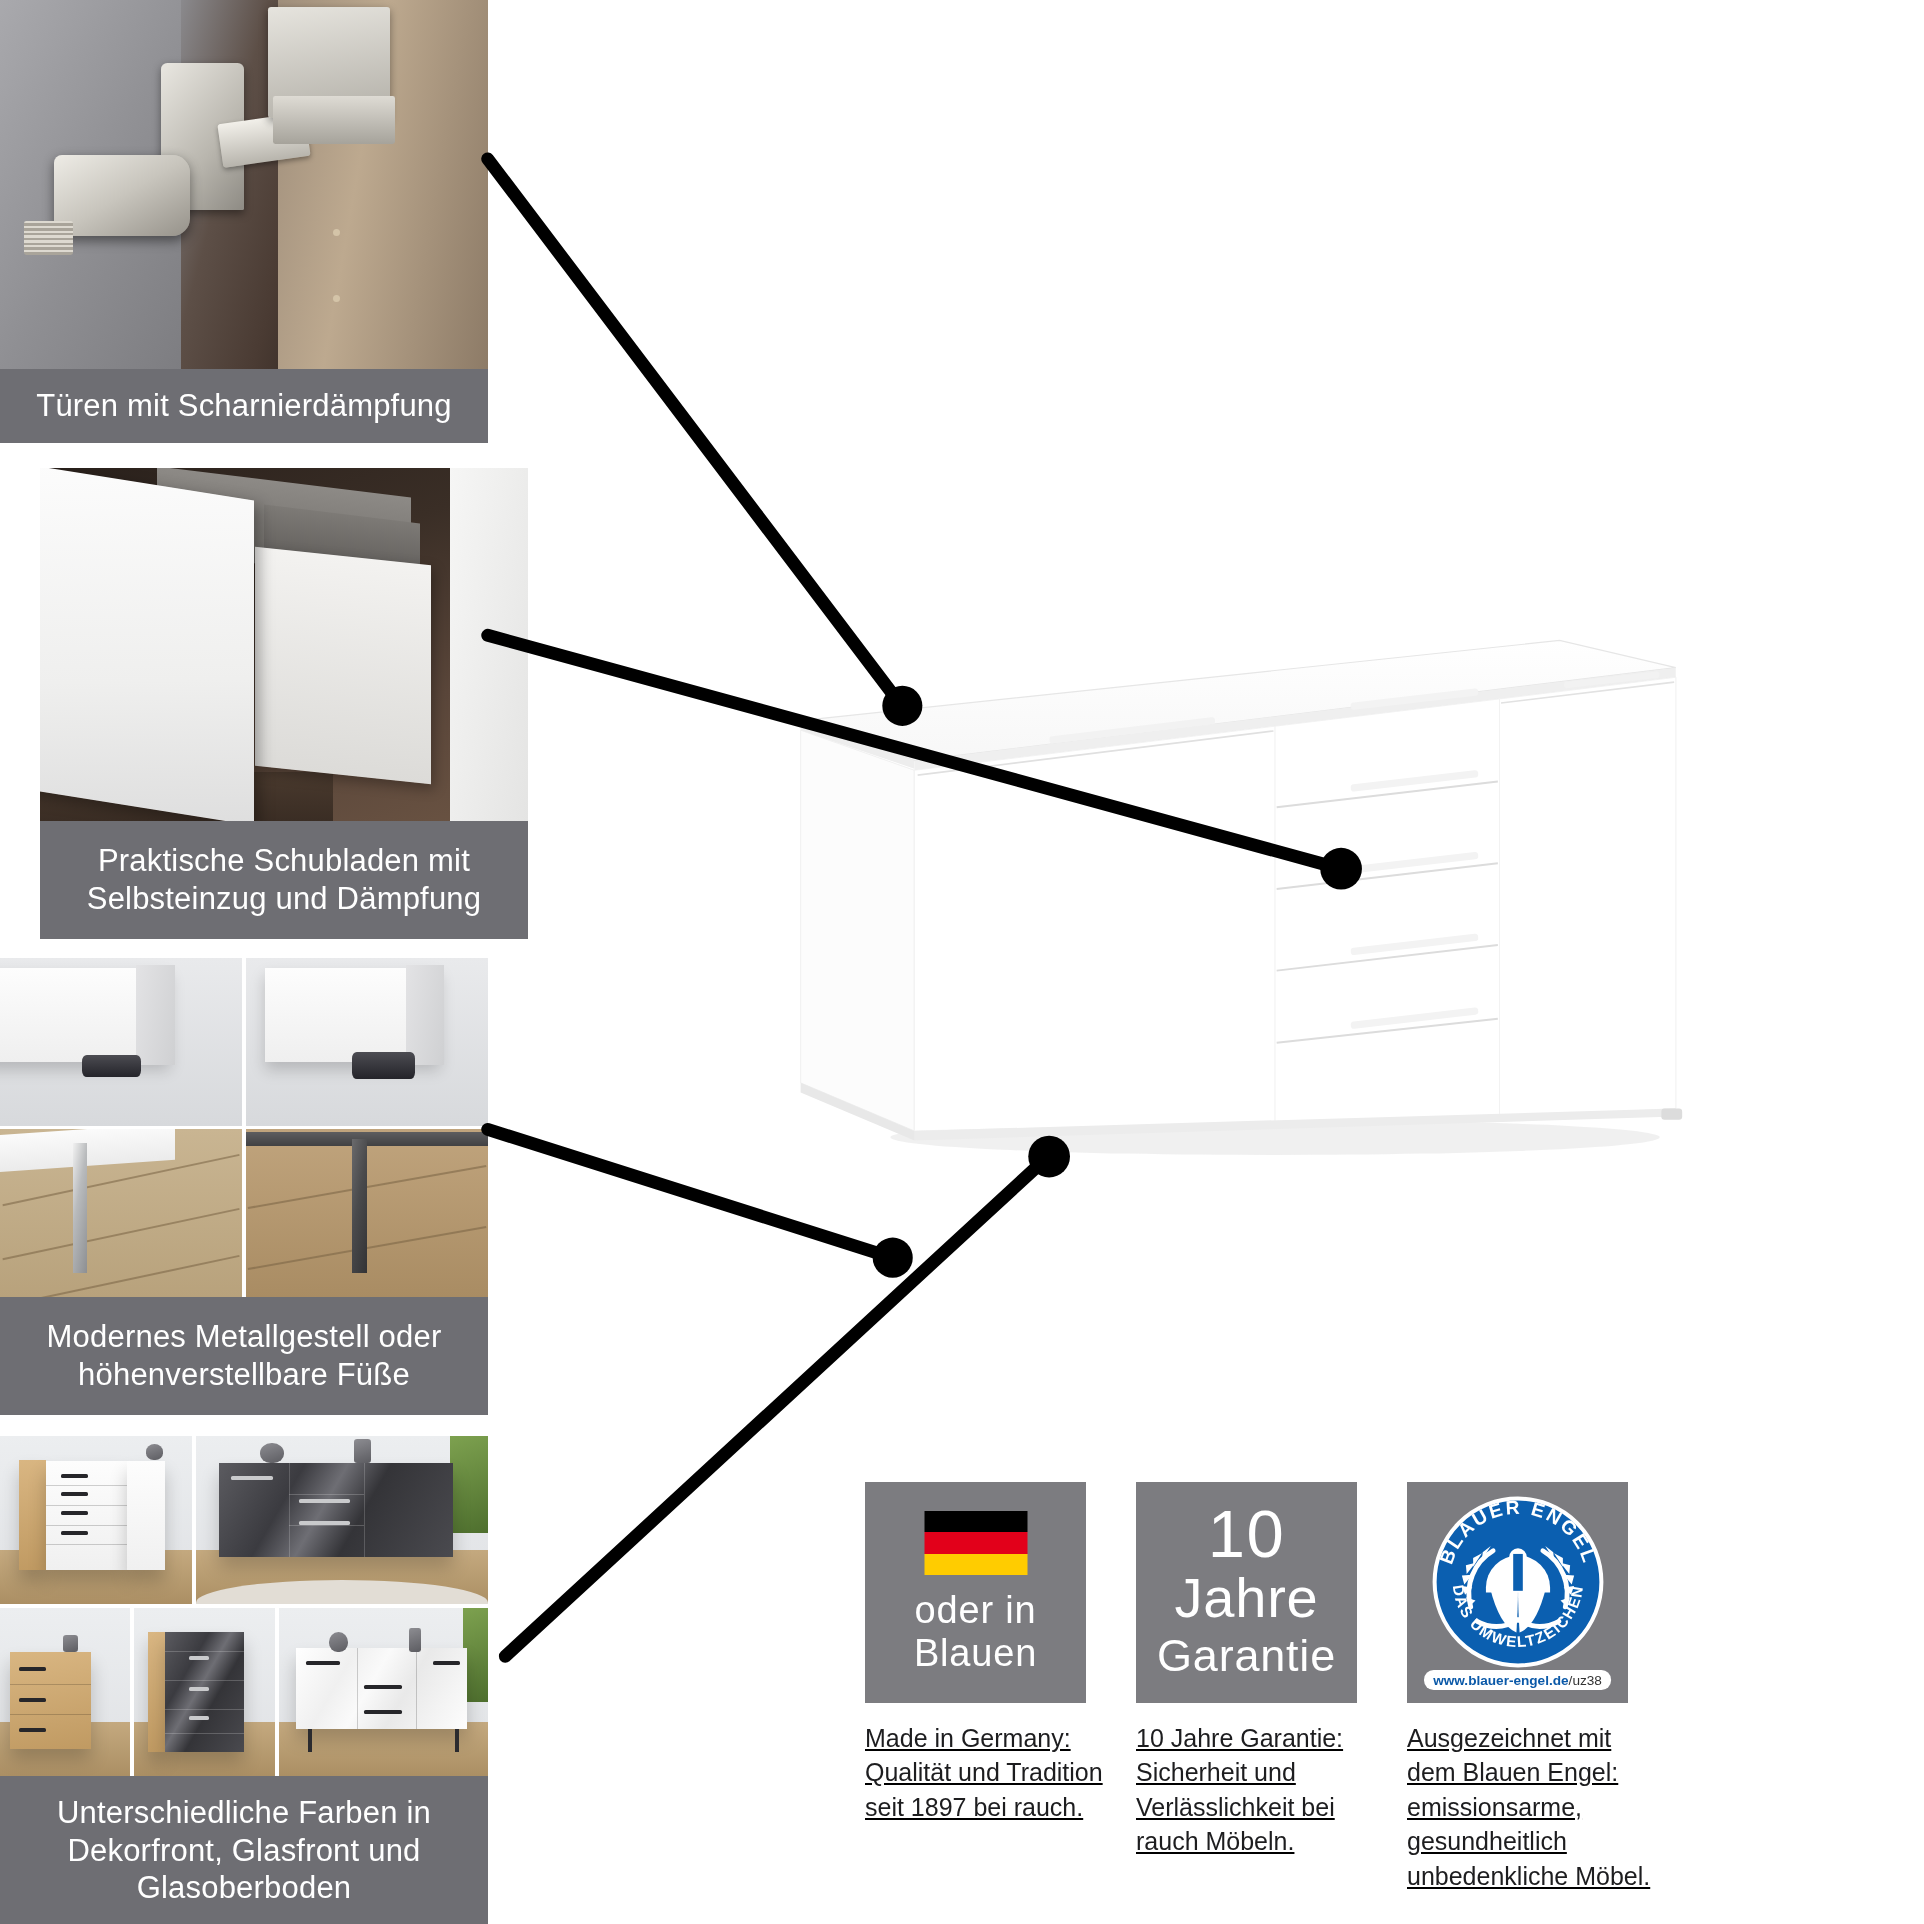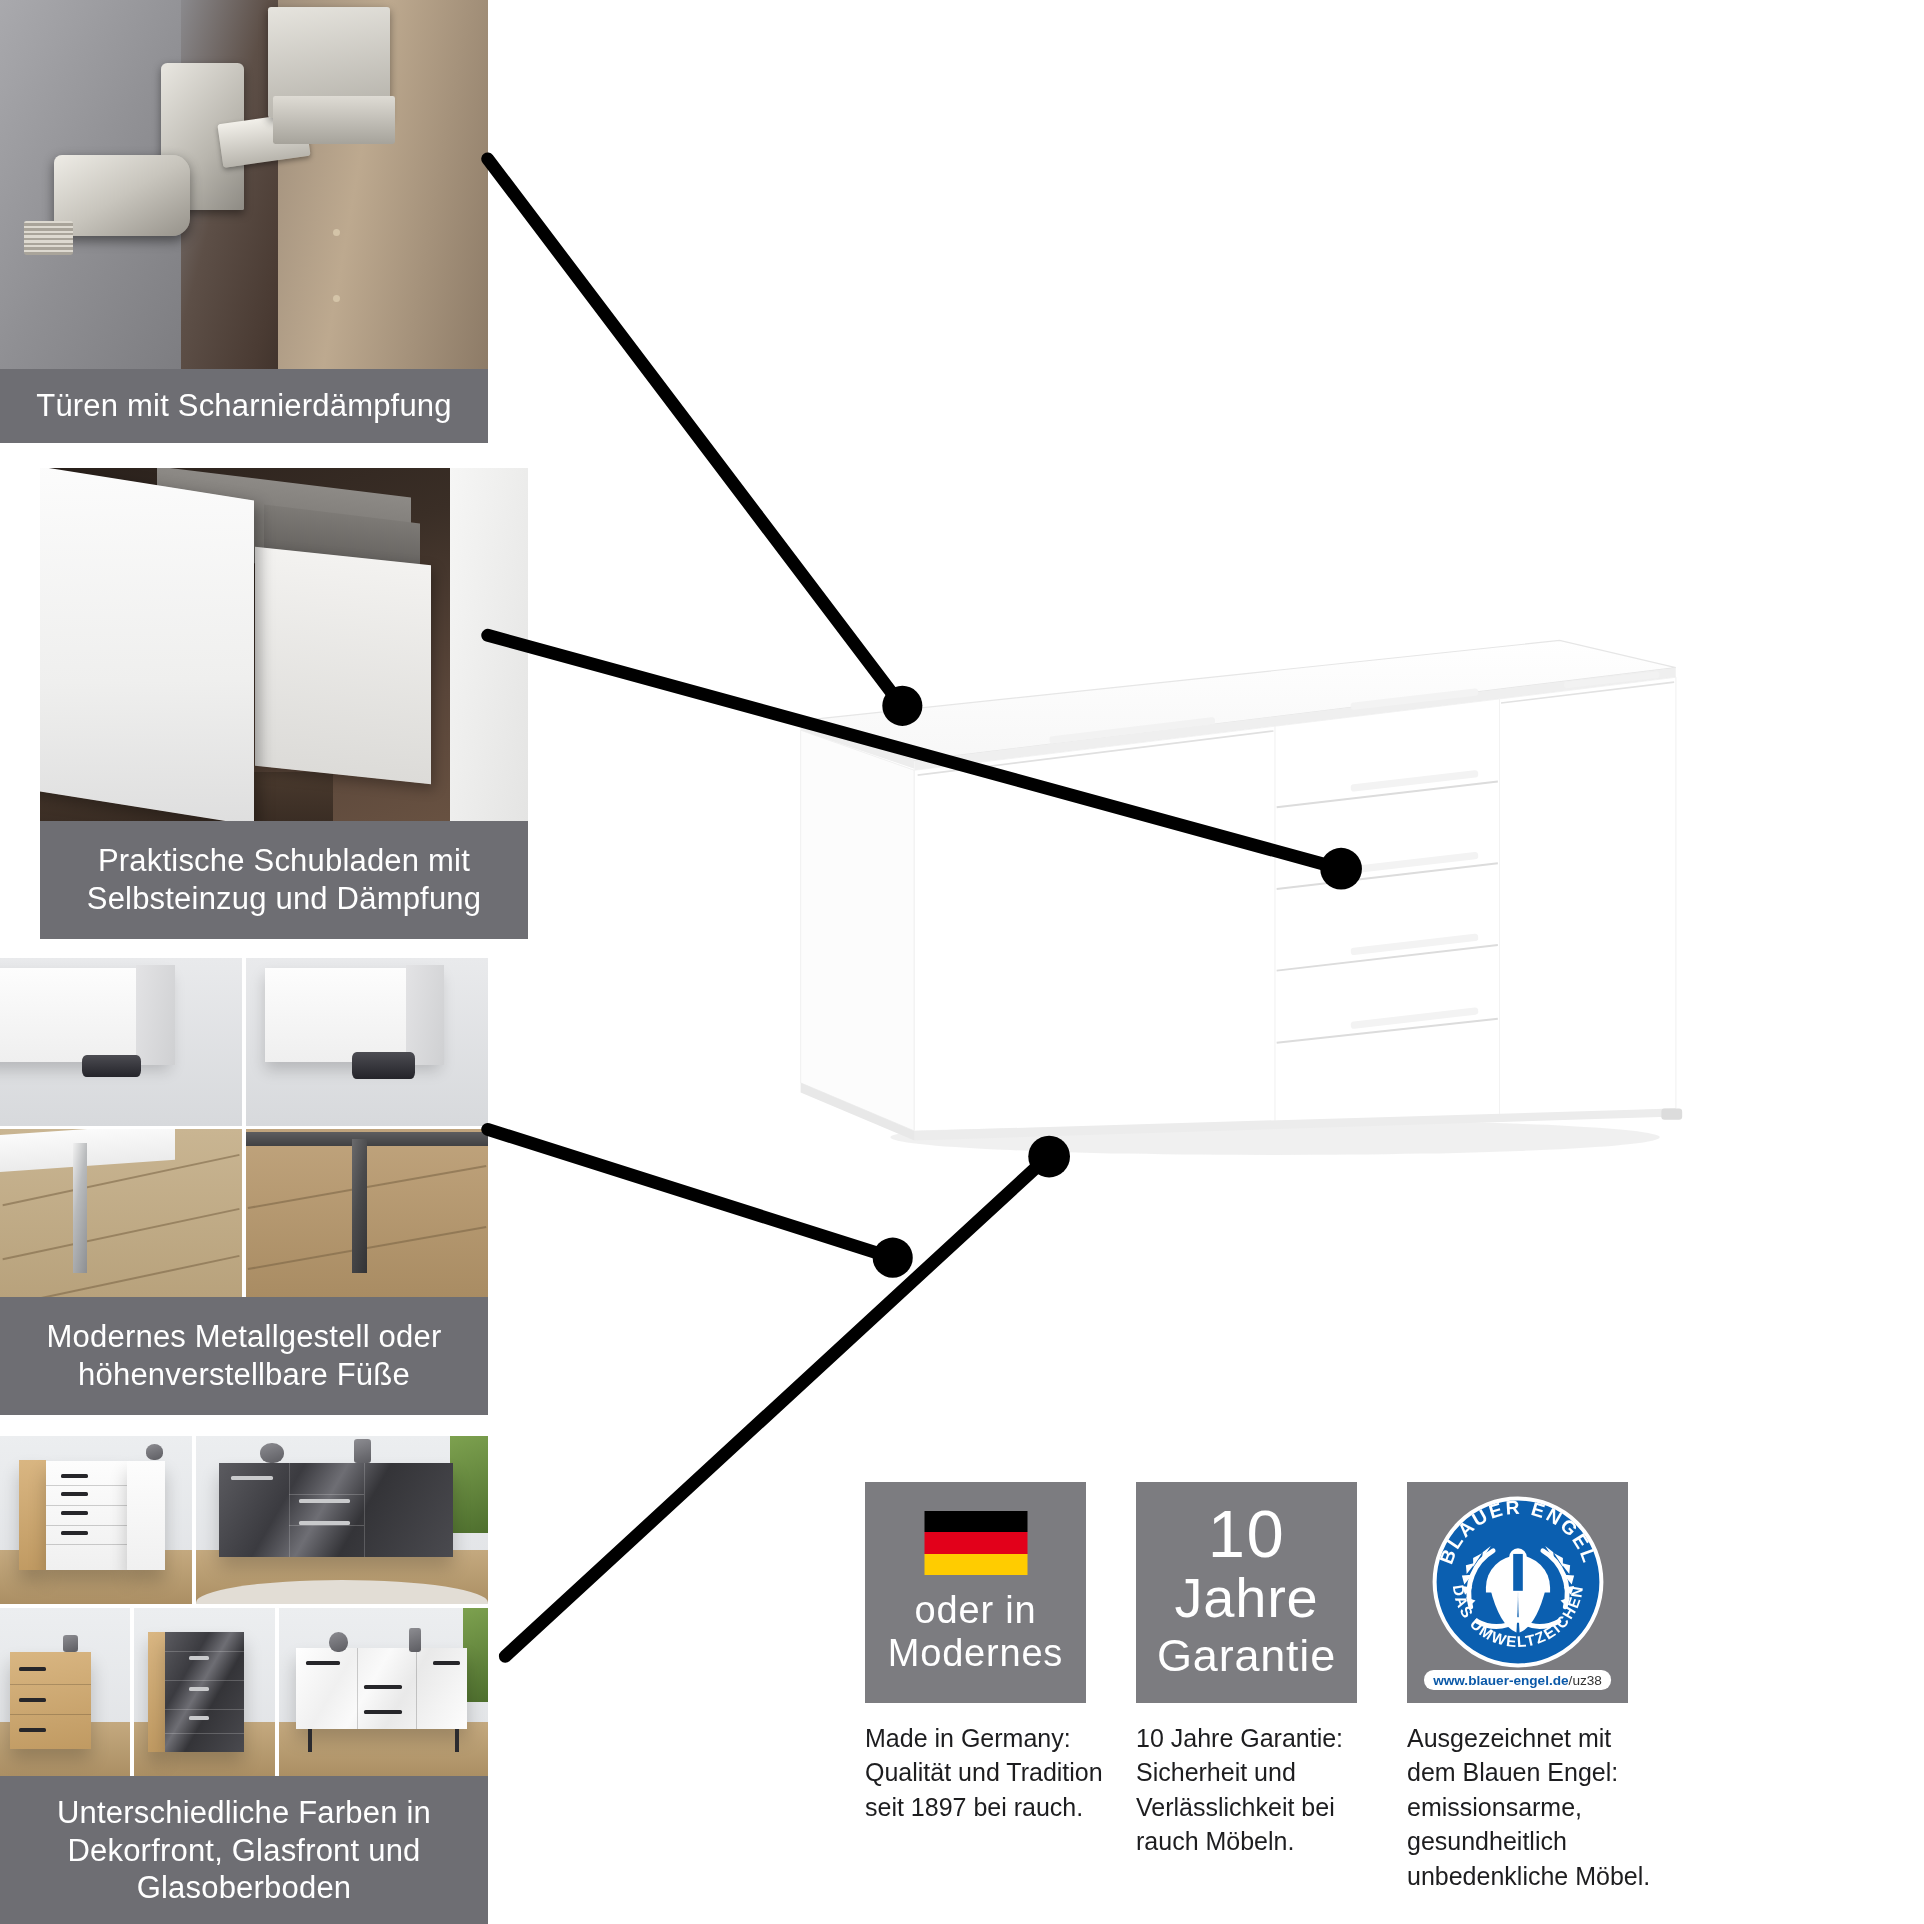--- a/index.html
+++ b/index.html
@@ -123,21 +123,21 @@
   .m-rug{position:absolute;left:0;bottom:0;width:100%;height:14%;background:#e2ddd5;border-radius:50% 50% 0 0/22.5px 22.5px 0 0;}
 
   
   .sideboard{position:absolute;}
 
   
   .connectors{position:absolute;left:0;top:0;width:1925px;height:1925px;pointer-events:none;}
 
   
   .badges{position:absolute;display:flex;gap:13px;}
-  .badge-col{width:258px;}
+  .badge-col{width:258px;text-decoration:underline;}
   .badge-tile{width:221px;height:221px;background:#7c7c80;position:relative;}
   .badge-desc{font-size:25px;line-height:1.38;color:#1d1d1f;margin-top:17.6px;
      font-family:"Liberation Sans", sans-serif;white-space:pre-line;}
   .flag{position:absolute;left:50%;transform:translateX(-50%);top:29px;width:103px;height:64px;}
   .flag div{height:33.34%;}
   .made-txt{position:absolute;left:0;right:0;top:107px;text-align:center;color:#fff;
      font-size:38px;line-height:1.12;letter-spacing:0.8px;font-weight:300;}
   .ten{position:absolute;left:0;right:0;top:17.6px;text-align:center;color:#fff;
      font-size:67px;font-weight:300;letter-spacing:1.6px;line-height:1;}
   .jahre{position:absolute;left:0;right:0;top:88px;text-align:center;color:#fff;
@@ -395,21 +395,21 @@
 
     <div class="badge-col">
       <div class="badge-tile">
         <div class="flag">
           <div style="background:#000000;"></div>
           <div style="background:#e2001a;"></div>
           <div style="background:#ffcc00;"></div>
         </div>
         <div class="made-txt">
           <div>oder in</div>
-          <div>Modernes</div>
+          <div>Blauen</div>
         </div>
       </div>
       <div class="badge-desc">Made in Germany:
 Qualität und Tradition
 seit 1897 bei rauch.</div>
     </div>
 
     <div class="badge-col">
       <div class="badge-tile">
         <div class="ten">10</div>

